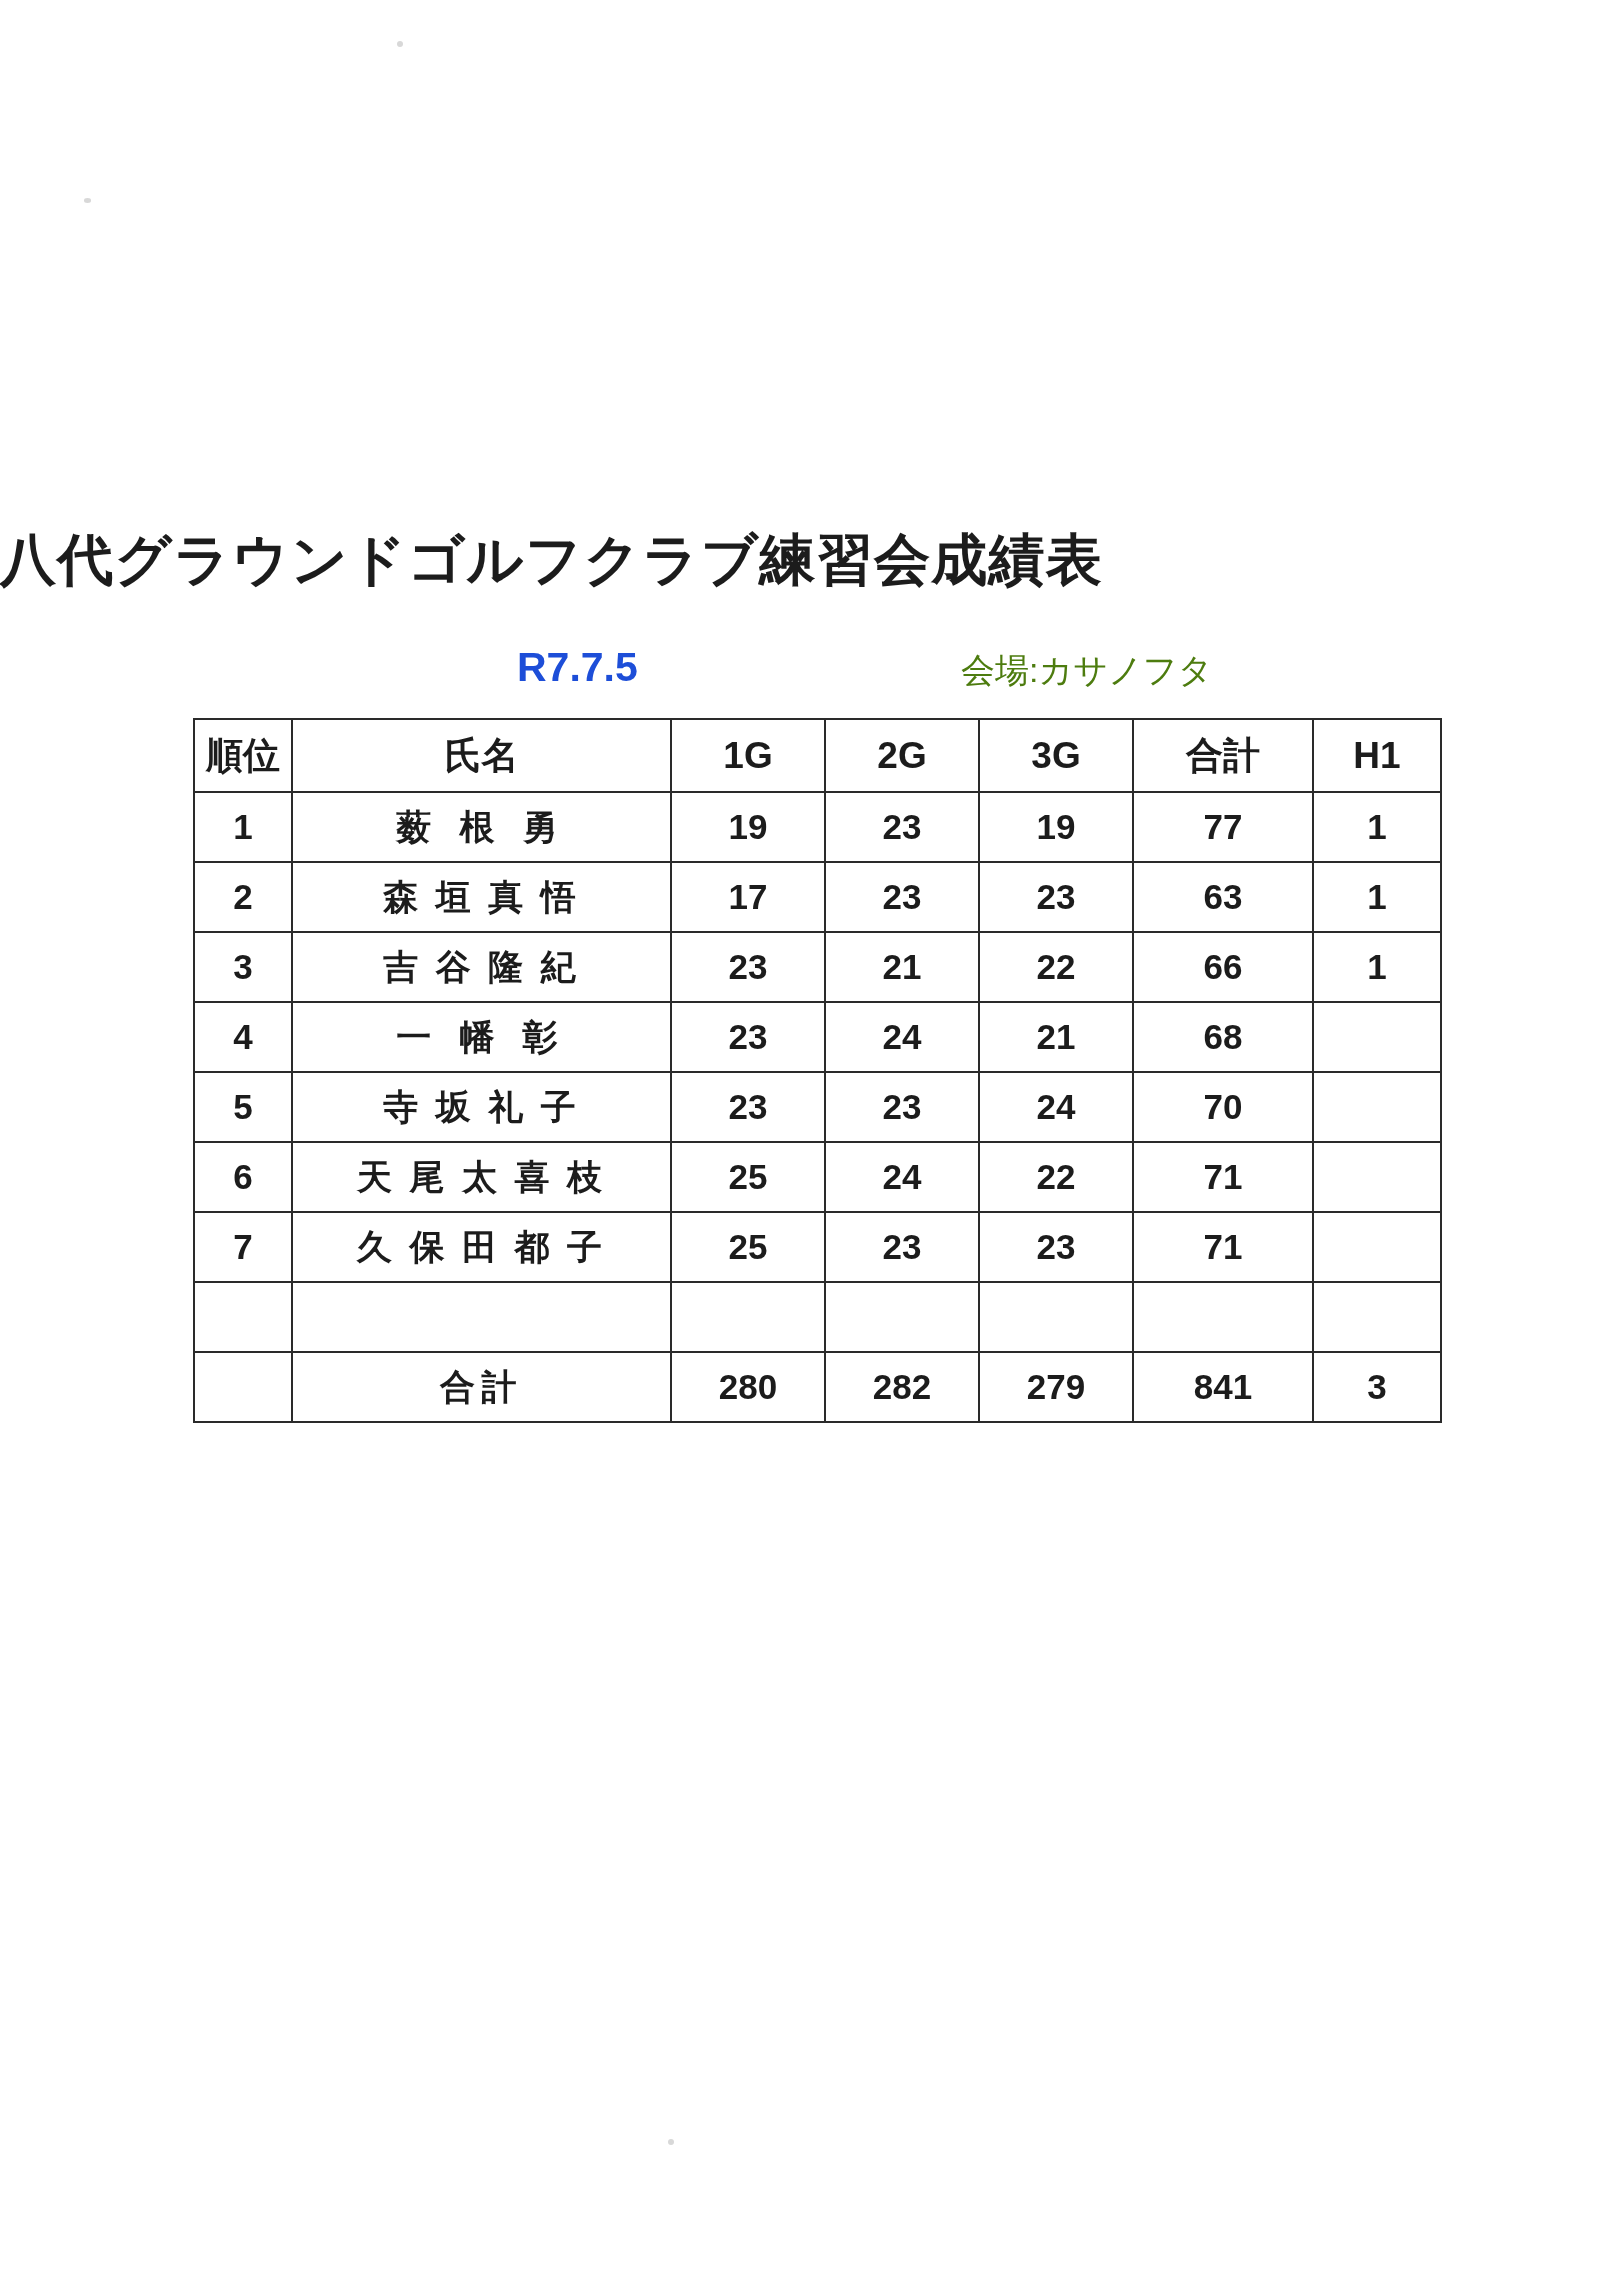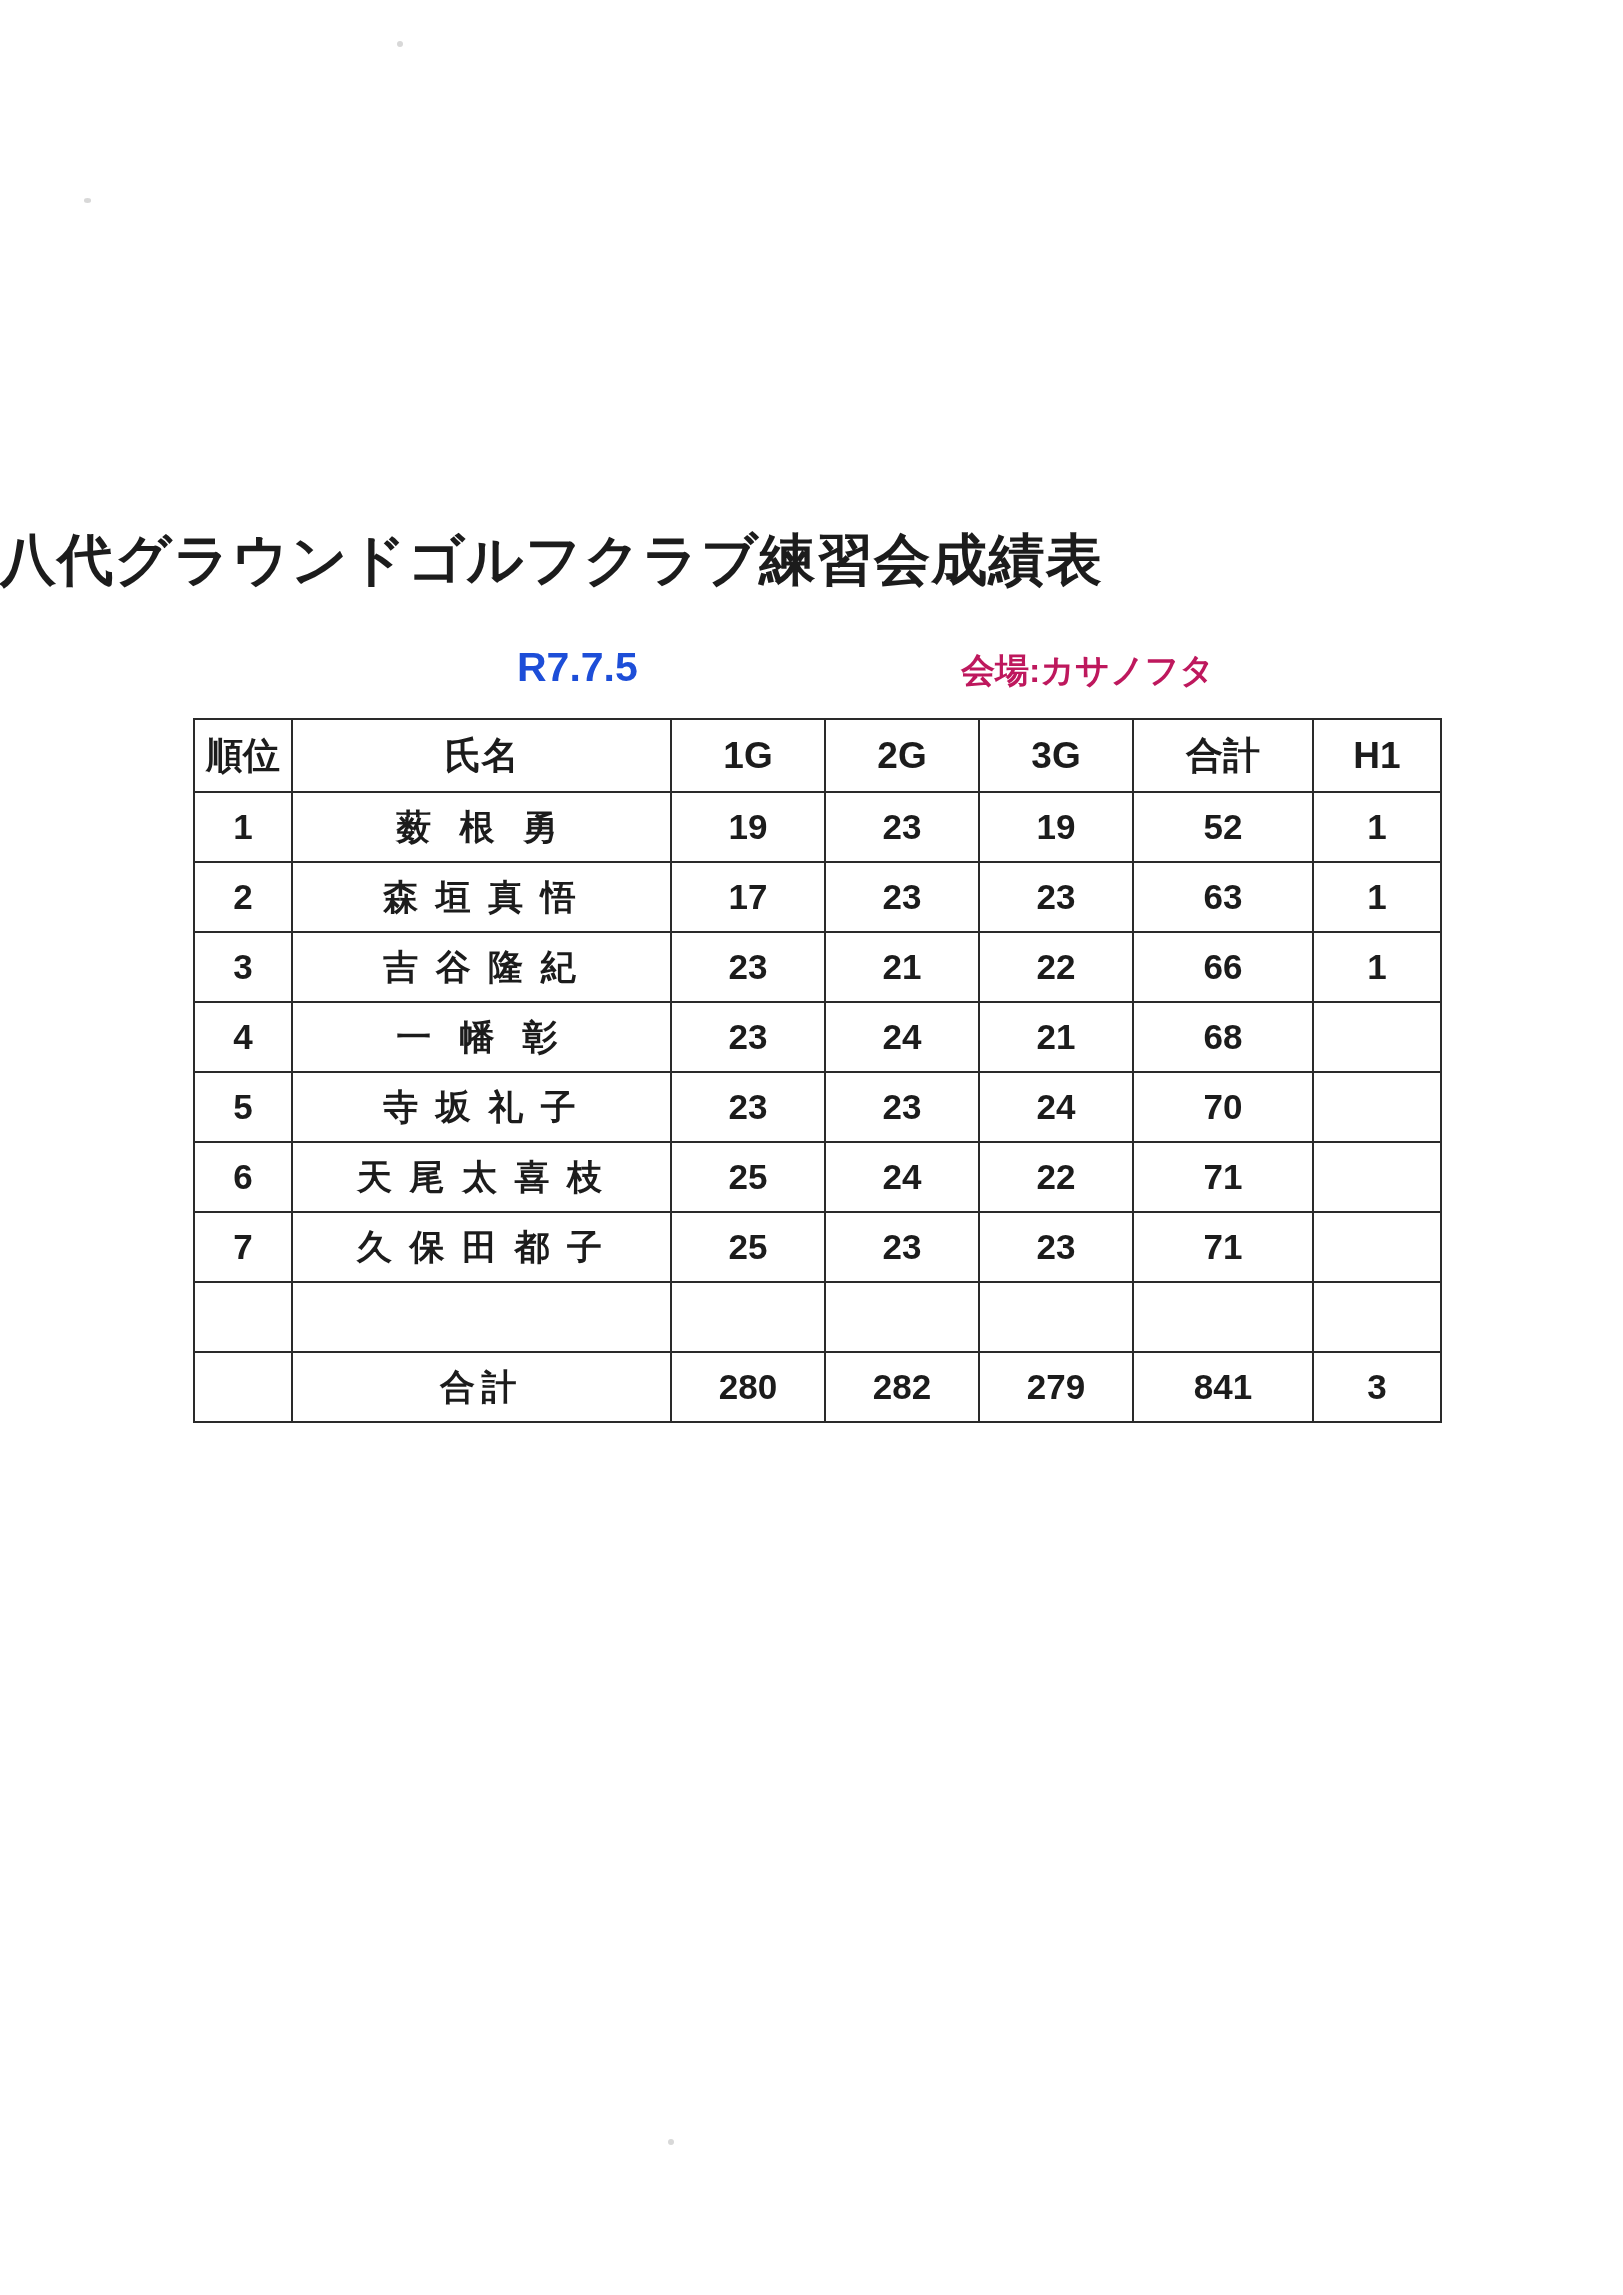--- a/index.html
+++ b/index.html
@@ -57,22 +57,22 @@
     top: 0;
     font-size: 41px;
     font-weight: bold;
     color: #1d4ed8;
   }
   .doc-venue {
     position: absolute;
     left: 961px;
     top: 3.9px;
     font-size: 34px;
-    font-weight: bold;
-    color: #be185d;
+    font-weight: normal;
+    color: #4d7c0f;
     white-space: nowrap;
   }
 
   table.score {
     position: absolute;
     left: 193px;
     top: 718px;
     width: 1207px;
     border-collapse: collapse;
     table-layout: fixed;
@@ -147,21 +147,21 @@
         <th>H1</th>
       </tr>
     </thead>
     <tbody>
       <tr>
         <td>1</td>
         <td class="name-cell">薮 根 勇</td>
         <td>19</td>
         <td>23</td>
         <td>19</td>
-        <td>52</td>
+        <td>77</td>
         <td>1</td>
       </tr>
       <tr>
         <td>2</td>
         <td class="name-cell tight">森 垣 真 悟</td>
         <td>17</td>
         <td>23</td>
         <td>23</td>
         <td>63</td>
         <td>1</td>

